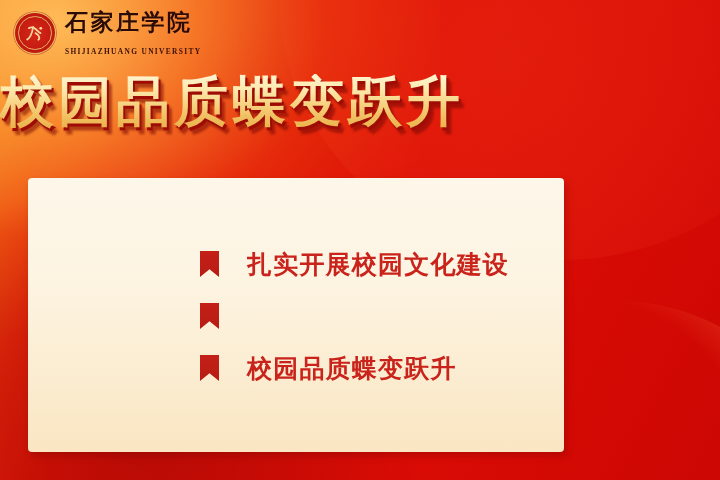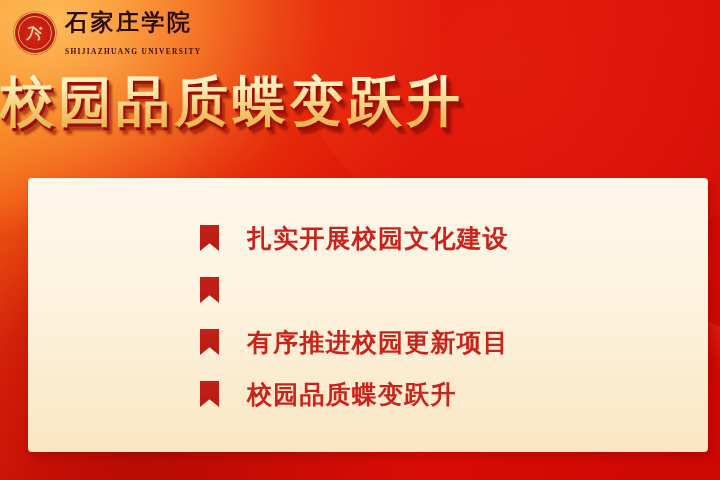--- a/index.html
+++ b/index.html
@@ -201,21 +201,21 @@
     -webkit-text-fill-color: transparent;
     filter:
       drop-shadow(2px 3px 0px #9E0C05)
       drop-shadow(3px 4px 1px rgba(120,8,3,0.55));
   }
 
   
   .card {
     position: absolute;
     left: 28px; top: 178px;
-    width: 680px; height: 274px;
+    width: 536px; height: 274px;
     border-radius: 4px;
     background: linear-gradient(180deg,
       #FDF7EA 0%,
       #FDF4E2 36%,
       #FBEDD2 70%,
       #FAE6C2 100%);
     box-shadow: 3px 4px 7px rgba(110,6,3,0.30);
     z-index: 5;
     padding: 16px 0 14px 0;
     display: flex;
@@ -290,22 +290,18 @@
     <ul class="card-list">
       <li class="list-item">
         <span class="bookmark-icon"></span>
         <span class="item-label">扎实开展校园文化建设</span>
       </li>
       <li class="list-item">
         <span class="bookmark-icon"></span>
       </li>
       <li class="list-item">
         <span class="bookmark-icon"></span>
-        <span class="item-label">有序推进校园更新项目</span>
-      </li>
-      <li class="list-item">
-        <span class="bookmark-icon"></span>
         <span class="item-label">校园品质蝶变跃升</span>
       </li>
     </ul>
   </div>
 
 </div>
 
 </body></html>

